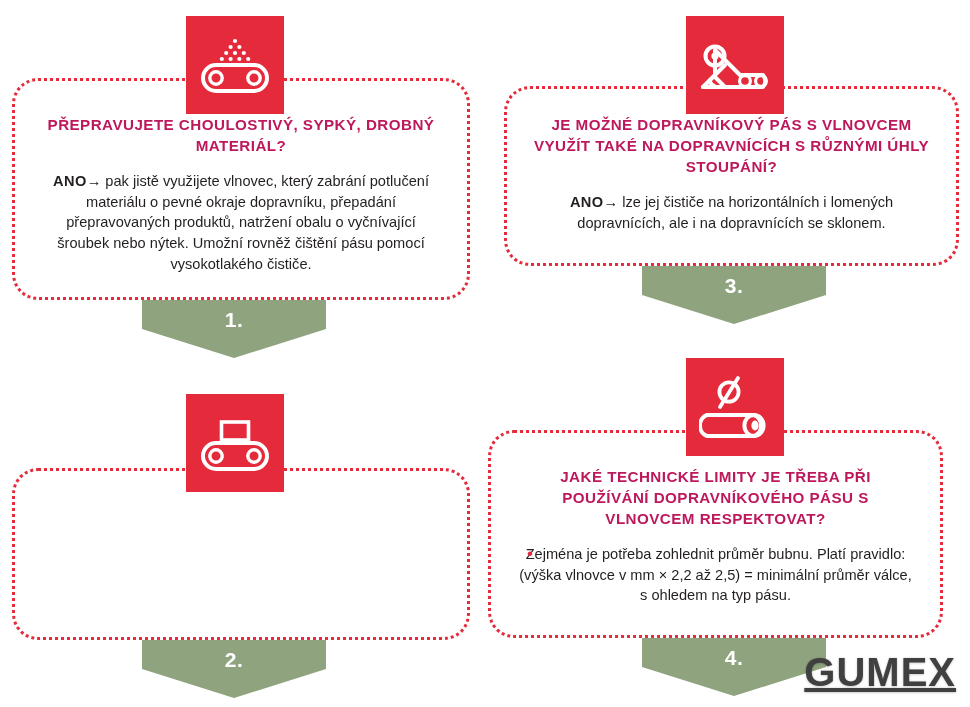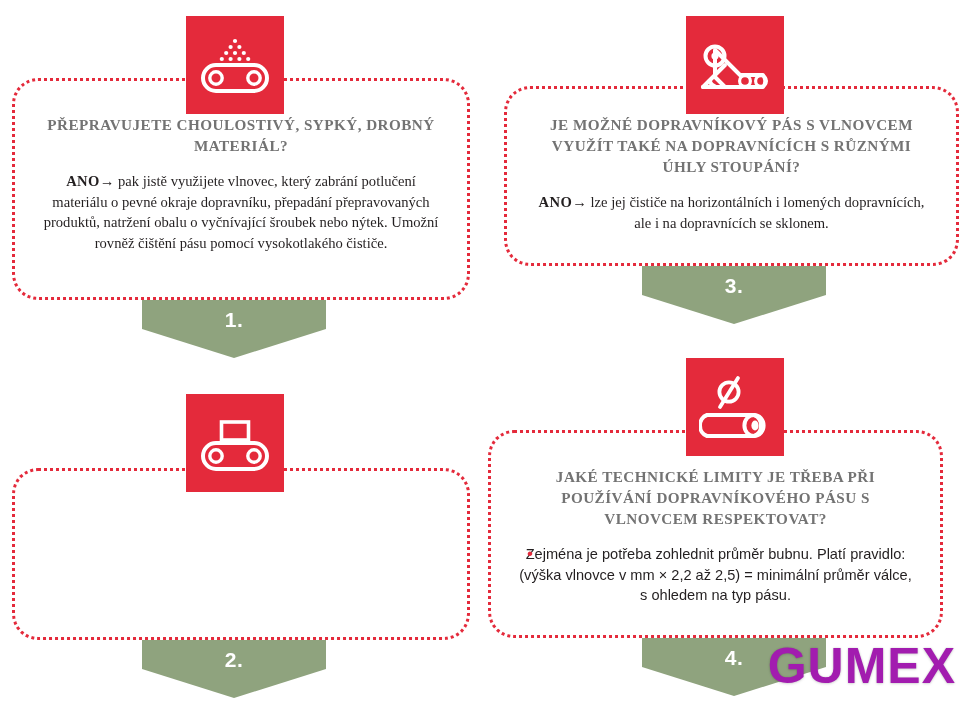--- a/index.html
+++ b/index.html
@@ -45,35 +45,33 @@
   .card-inner {
     position: absolute;
     left: 0;
     right: 0;
     text-align: center;
     box-sizing: border-box;
     padding: 0 26px;
   }
 
   .card-title {
-    color: #737373;
+    color: #be185d;
     font-weight: bold;
     font-size: 15.2px;
     letter-spacing: 0.45px;
     line-height: 1.38;
     margin: 0 0 14px 0;
     text-transform: uppercase;
-    font-family: Liberation Serif, serif;
   }
   .card-body {
     color: #231f20;
     font-size: 14.6px;
     line-height: 1.42;
     margin: 0;
-    font-family: Liberation Serif, serif;
   }
   .card-body .ano {
     font-weight: bold;
     letter-spacing: 0.4px;
   }
   .card-body .arrow {
     font-weight: bold;
   }
 
   
@@ -122,27 +120,28 @@
     font-weight: bold;
     font-size: 21px;
     letter-spacing: 0.5px;
   }
 
   
   .logo {
     position: absolute;
     right: 14px;
     bottom: 12px;
-    font-size: 50px;
+    font-size: 40px;
     font-weight: bold;
     letter-spacing: 1px;
-    color: #a21caf;
+    color: #404040;
     text-shadow: 0 0 2px rgba(0,0,0,0.16), 0 1px 3px rgba(0,0,0,0.13);
     z-index: 5;
     user-select: none;
+    text-decoration: underline;
   }
 </style>
 </head>
 <body>
 
 <div id="infographic">
 
   <div class="panel">
     <div class="card" style="left:12px; top:78px; width:458px; height:222px;">
       <div class="card-inner" style="top:34px;">

